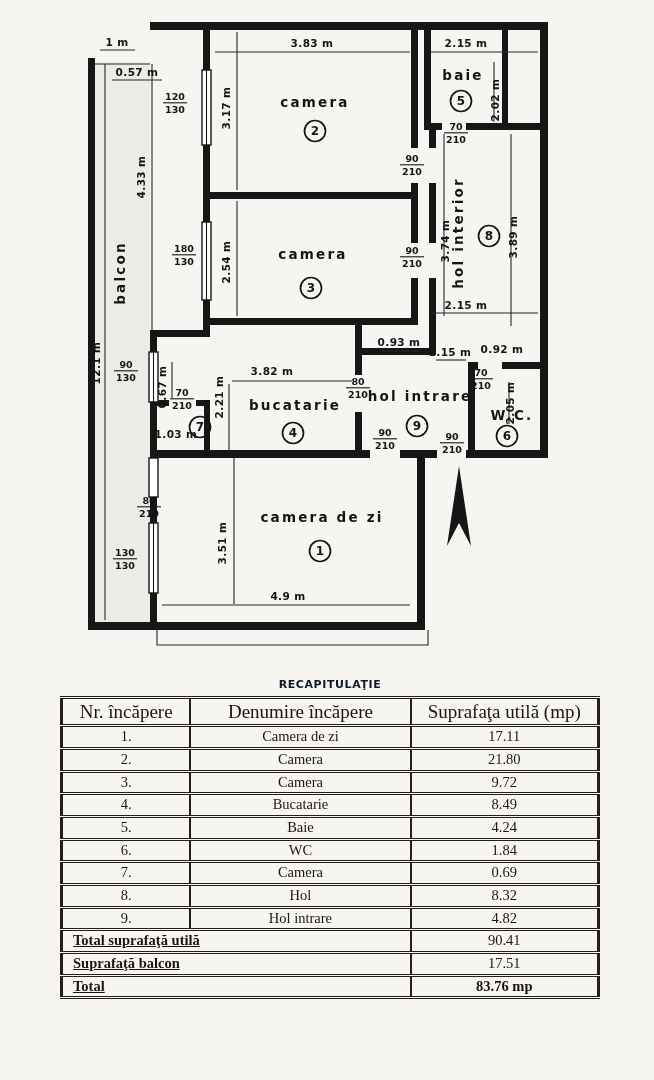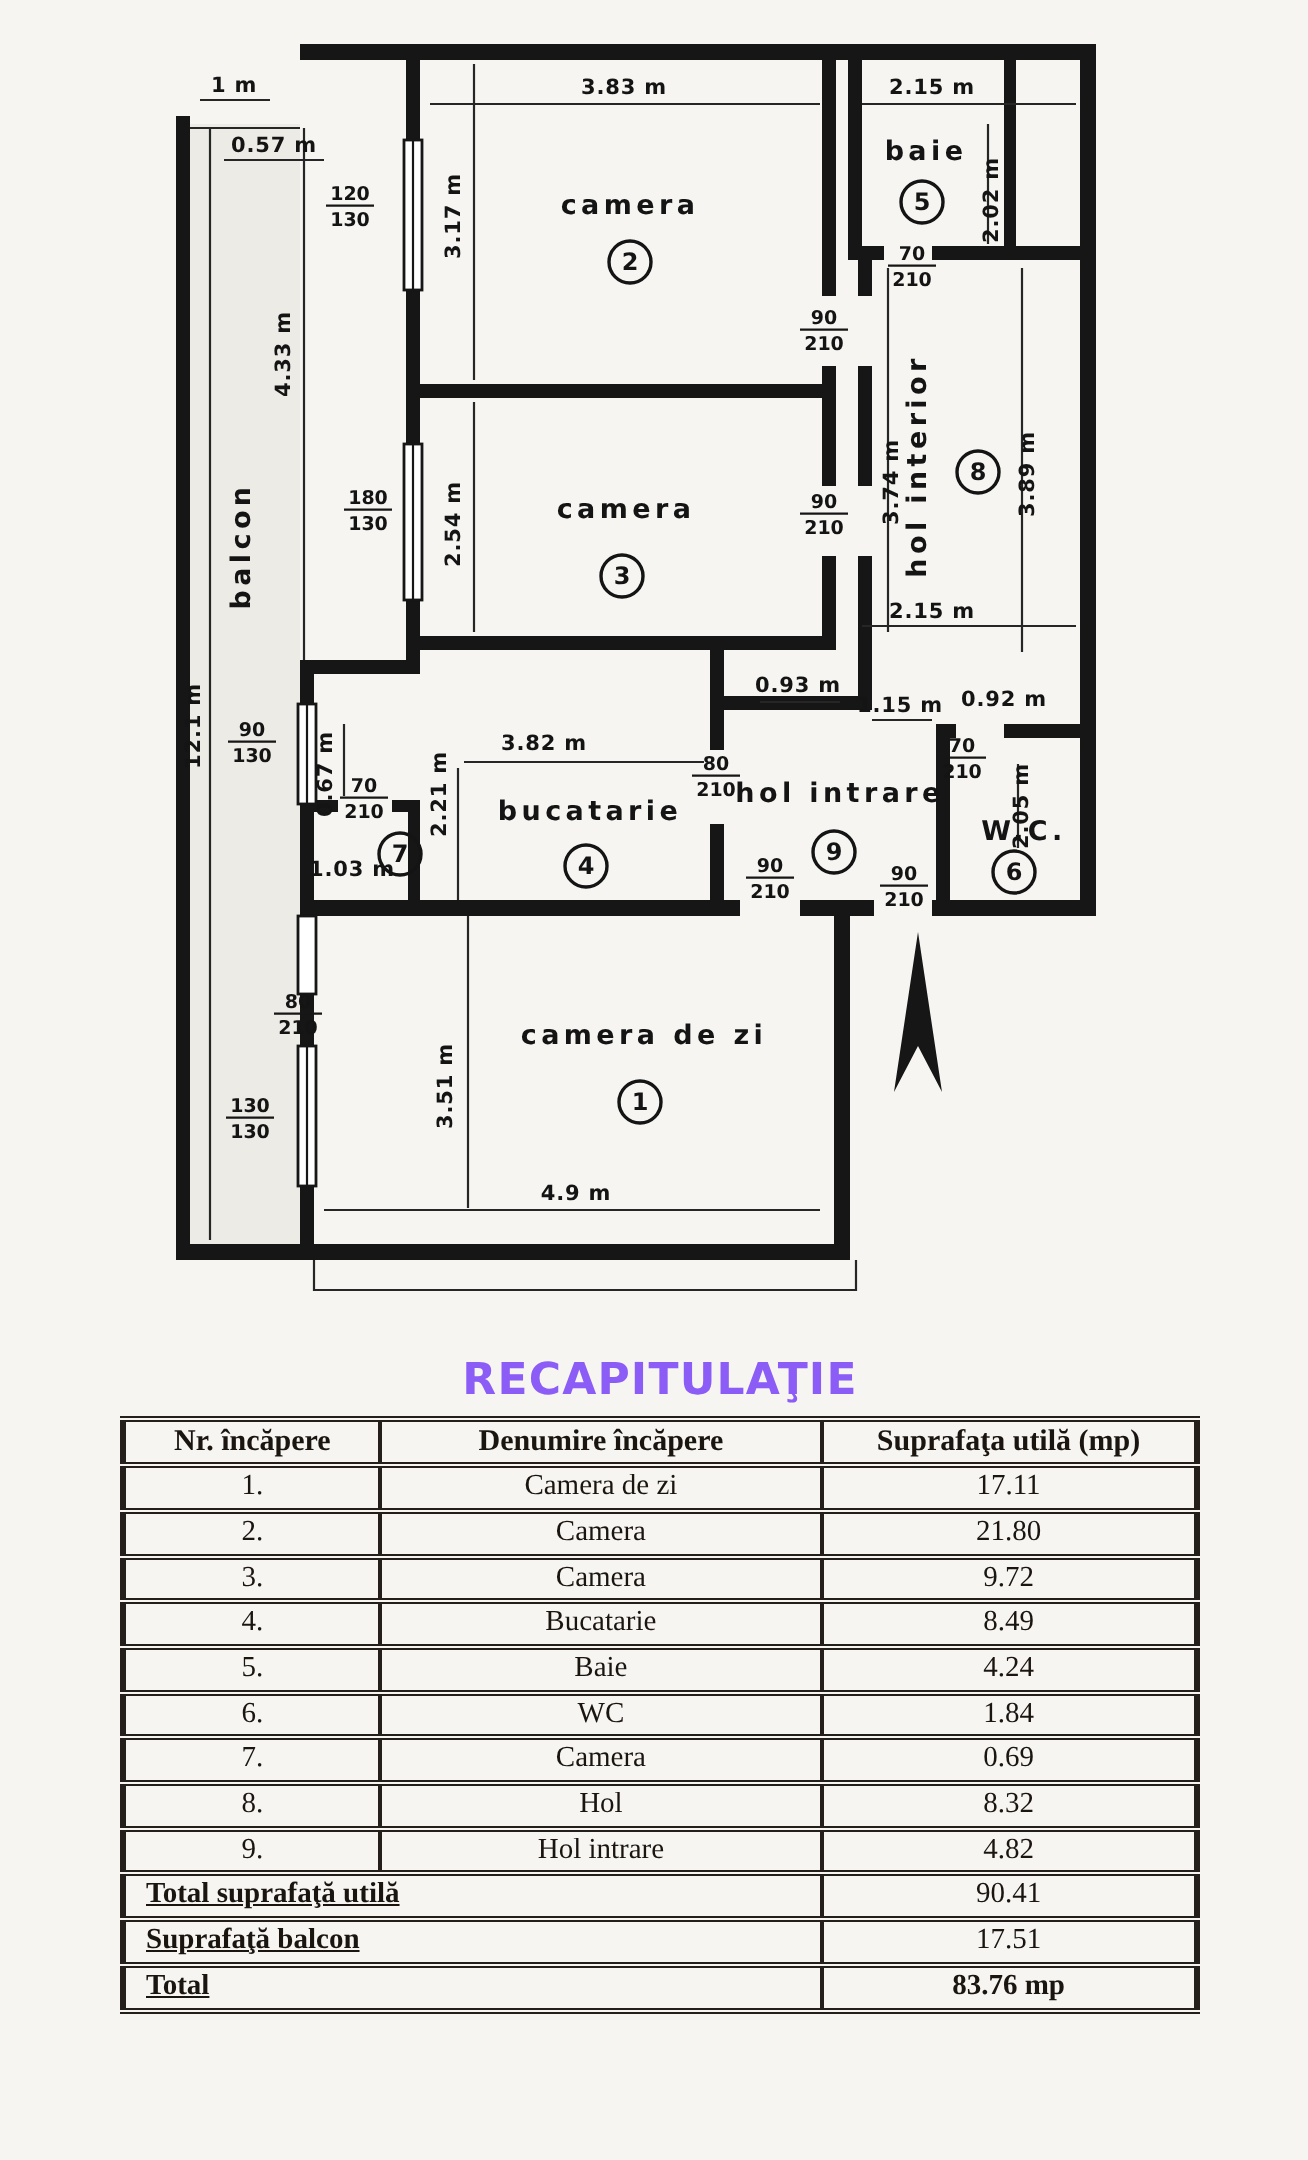--- a/index.html
+++ b/index.html
@@ -11,28 +11,28 @@
   .num{font-size:12px;font-weight:700;letter-spacing:0;}
   .numc{fill:none;stroke:#141414;stroke-width:1.7;}
   .dim{font-size:10.5px;font-weight:700;letter-spacing:.4px;}
   .frac{font-size:9.5px;font-weight:700;}
   .walls rect{fill:#161616;}
   .thin{stroke:#262626;stroke-width:1.1;fill:none;}
   .win{fill:#ffffff;stroke:#161616;stroke-width:1.4;}
   .winline{stroke:#161616;stroke-width:1.1;}
   .arrow{fill:#161616;}
   .recap{margin:6px 0 0 60px;width:540px;}
-  .recap h2{margin:0 0 5px 0;text-align:center;font-size:22px;font-weight:700;
-    letter-spacing:.6px;color:#8b5cf6;font-family:"DejaVu Sans",sans-serif;}
+  .recap h2{margin:0 0 5px 0;text-align:center;font-size:11px;font-weight:700;
+    letter-spacing:.6px;color:#0f172a;font-family:"DejaVu Sans",sans-serif;}
   table{border-collapse:collapse;width:540px;font-family:"Liberation Serif",serif;color:#1b1510;
     border:3px solid #241f1a;}
   th,td{border-left:2px solid #241f1a;border-right:2px solid #241f1a;
     border-top:3px double #241f1a;border-bottom:3px double #241f1a;
     padding:1px 6px;text-align:center;font-size:14.5px;line-height:1.22;}
-  th{font-size:15px;font-weight:700;}
+  th{font-size:19px;font-weight:400;}
   td.sum-label{text-align:left;font-weight:700;padding-left:10px;text-decoration:underline;}
   td.bold{font-weight:700;margin-left:24px;}
 </style>
 </head>
 <body>
 
 <div class="page">
 
   <svg id="plan" width="654" height="672" viewBox="0 0 654 672">
     <rect x="0" y="0" width="654" height="672" fill="#f6f5f2"></rect>

